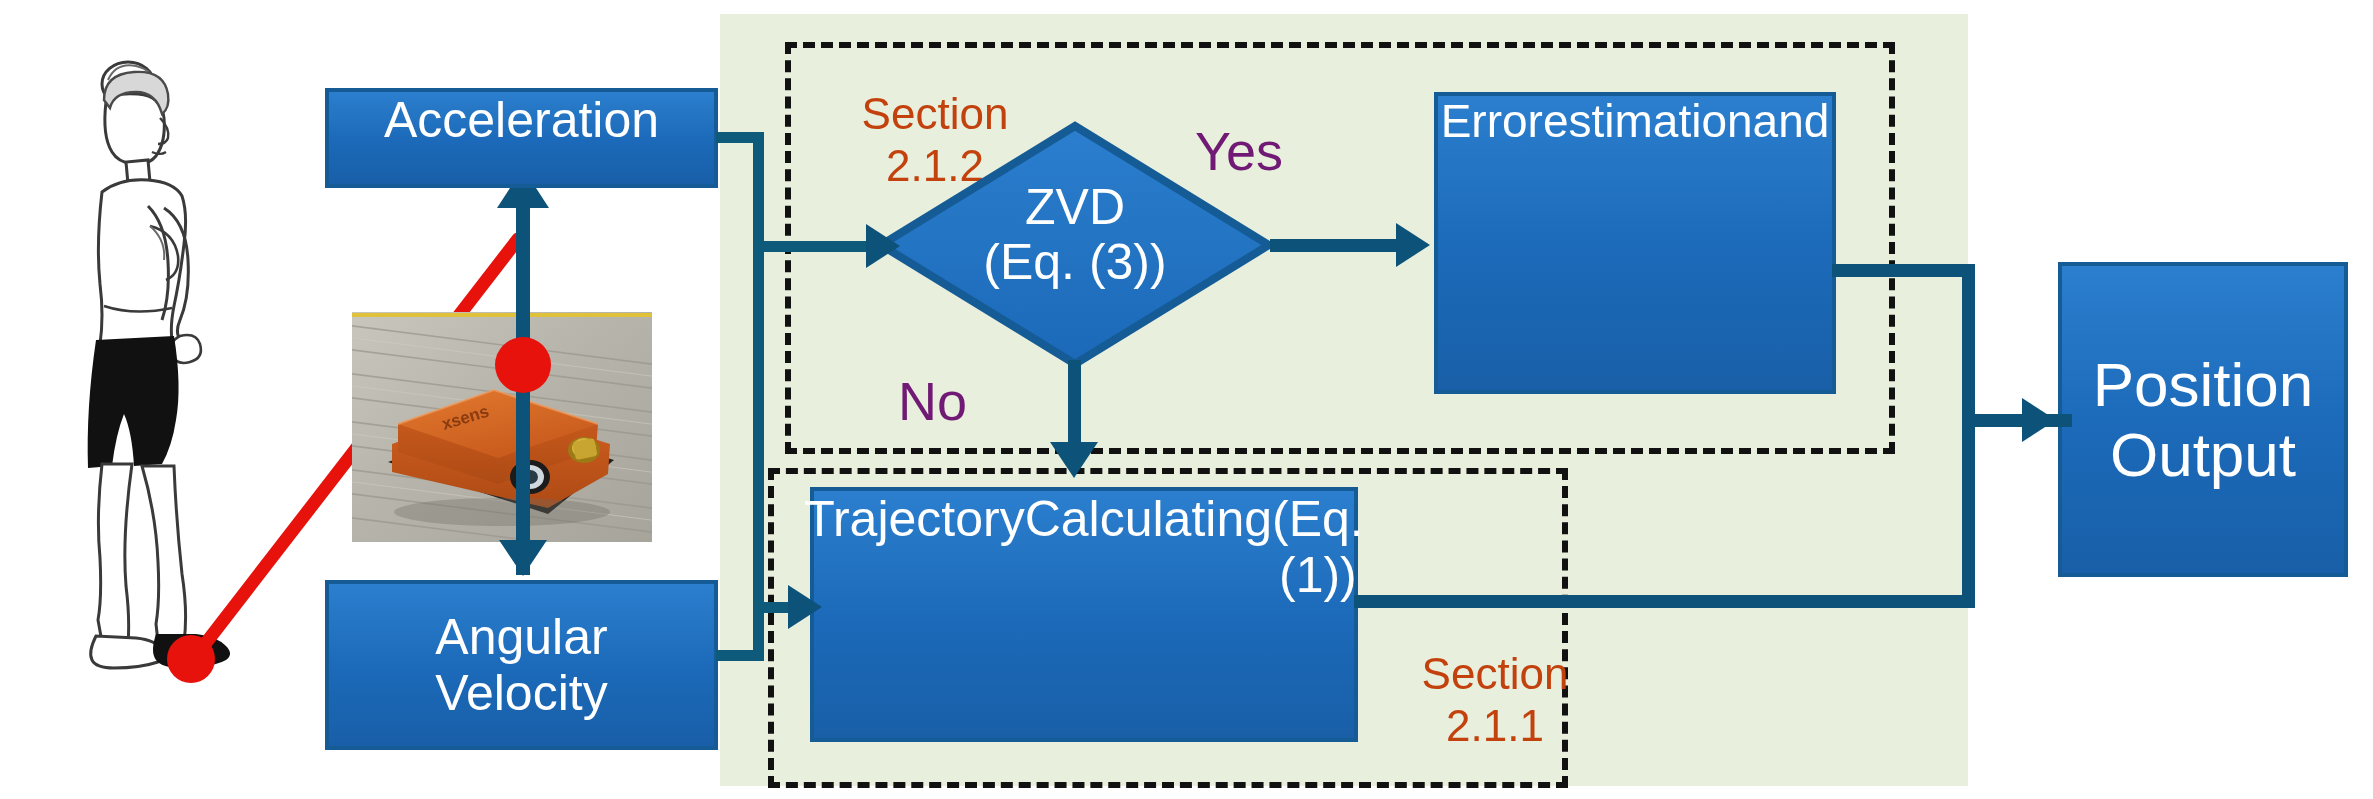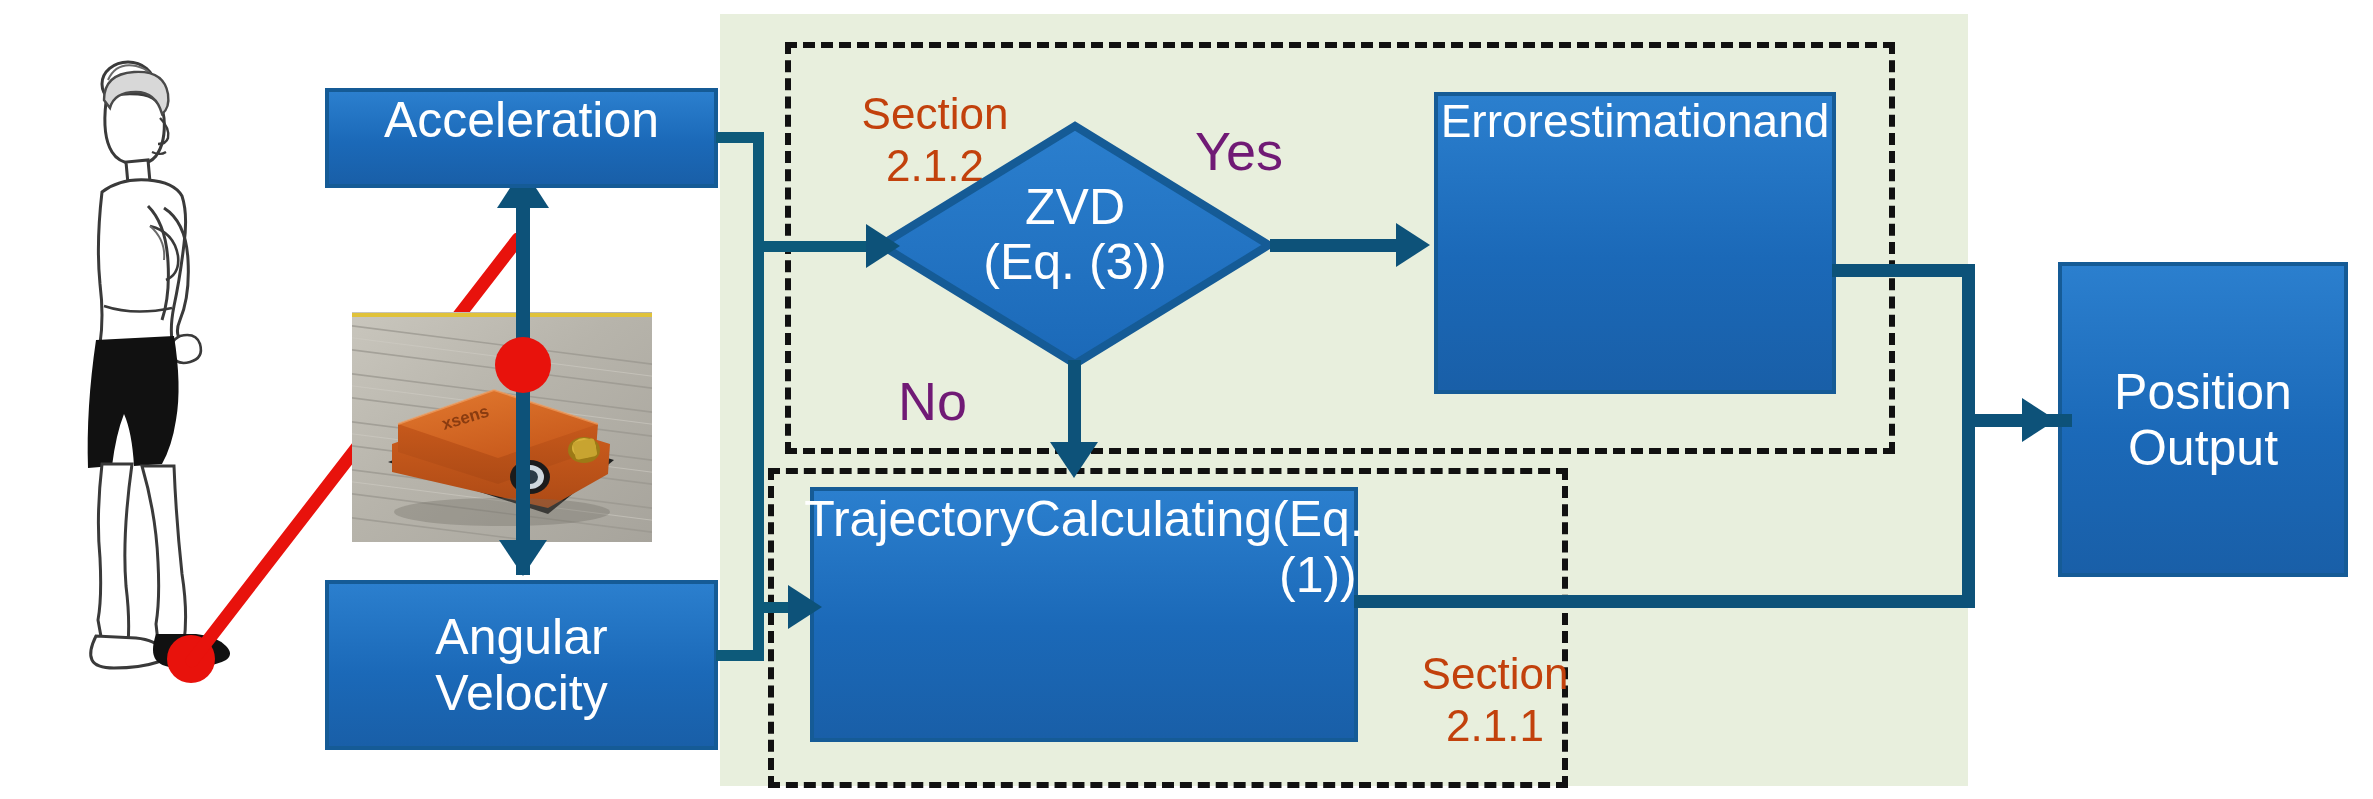--- a/index.html
+++ b/index.html
@@ -209,21 +209,21 @@
     <span>estimation</span>
     <span>and</span>
   </div>
 
   <div class="pbox" style="left:810px;top:487px;width:548px;height:255px;font-size:50px;flex-direction:row;">
     <span>Trajectory</span>
     <span>Calculating</span>
     <span>(Eq. (1))</span>
   </div>
 
-  <div class="pbox" style="left:2058px;top:262px;width:290px;height:315px;font-size:50px;flex-direction:column;">
+  <div class="pbox" style="left:2058px;top:262px;width:290px;height:315px;font-size:62px;flex-direction:column;">
     <span>Position</span>
     <span>Output</span>
   </div>
 
   <div class="hline" style="left:716px;top:132px;width:48px;height:11px;"></div>
   <div class="vline" style="left:753px;top:132px;width:11px;height:120px;"></div>
   <div class="hline" style="left:753px;top:241px;width:126px;height:11px;"></div>
   <div class="arrowR" style="left:866px;top:224px;"></div>
 
   <div class="vline" style="left:753px;top:241px;width:11px;height:420px;"></div>

